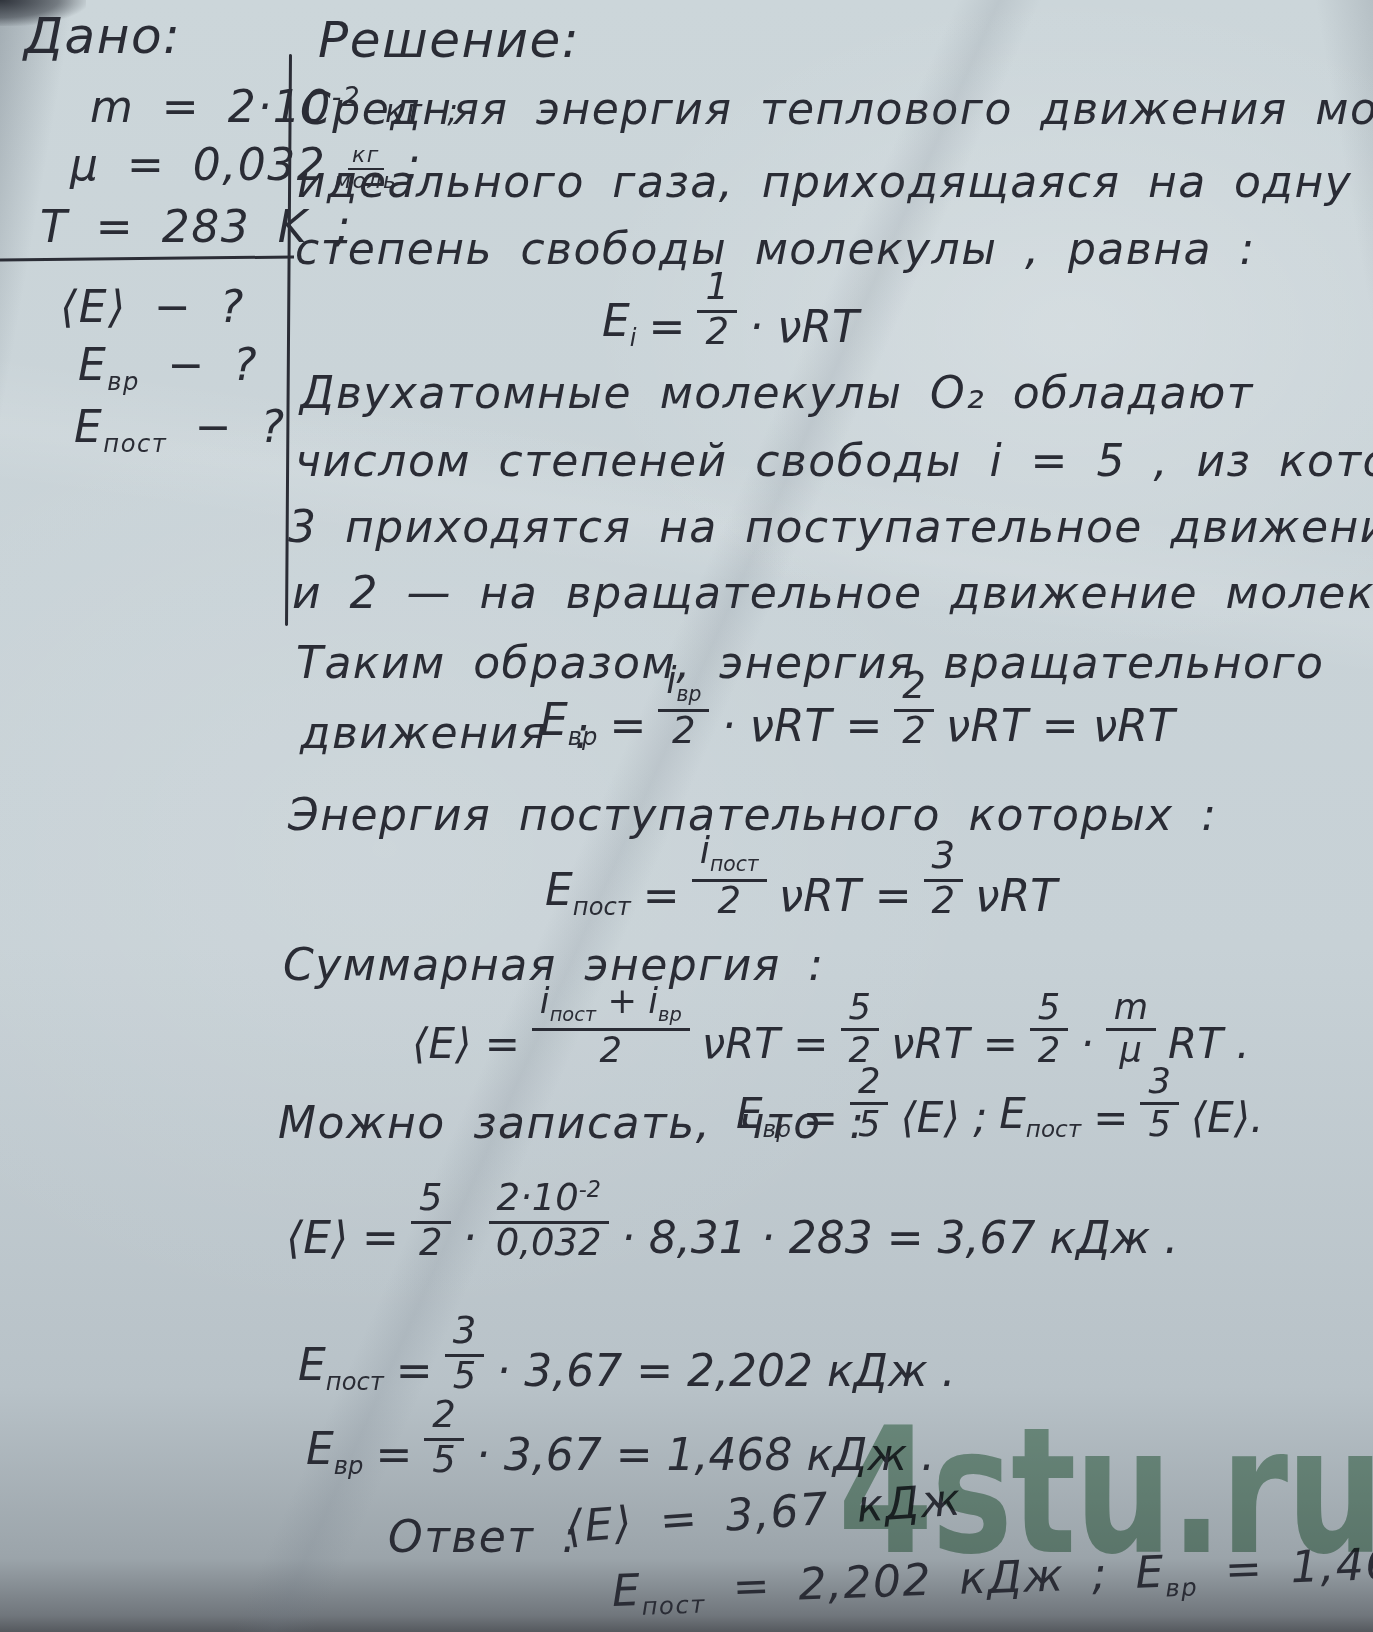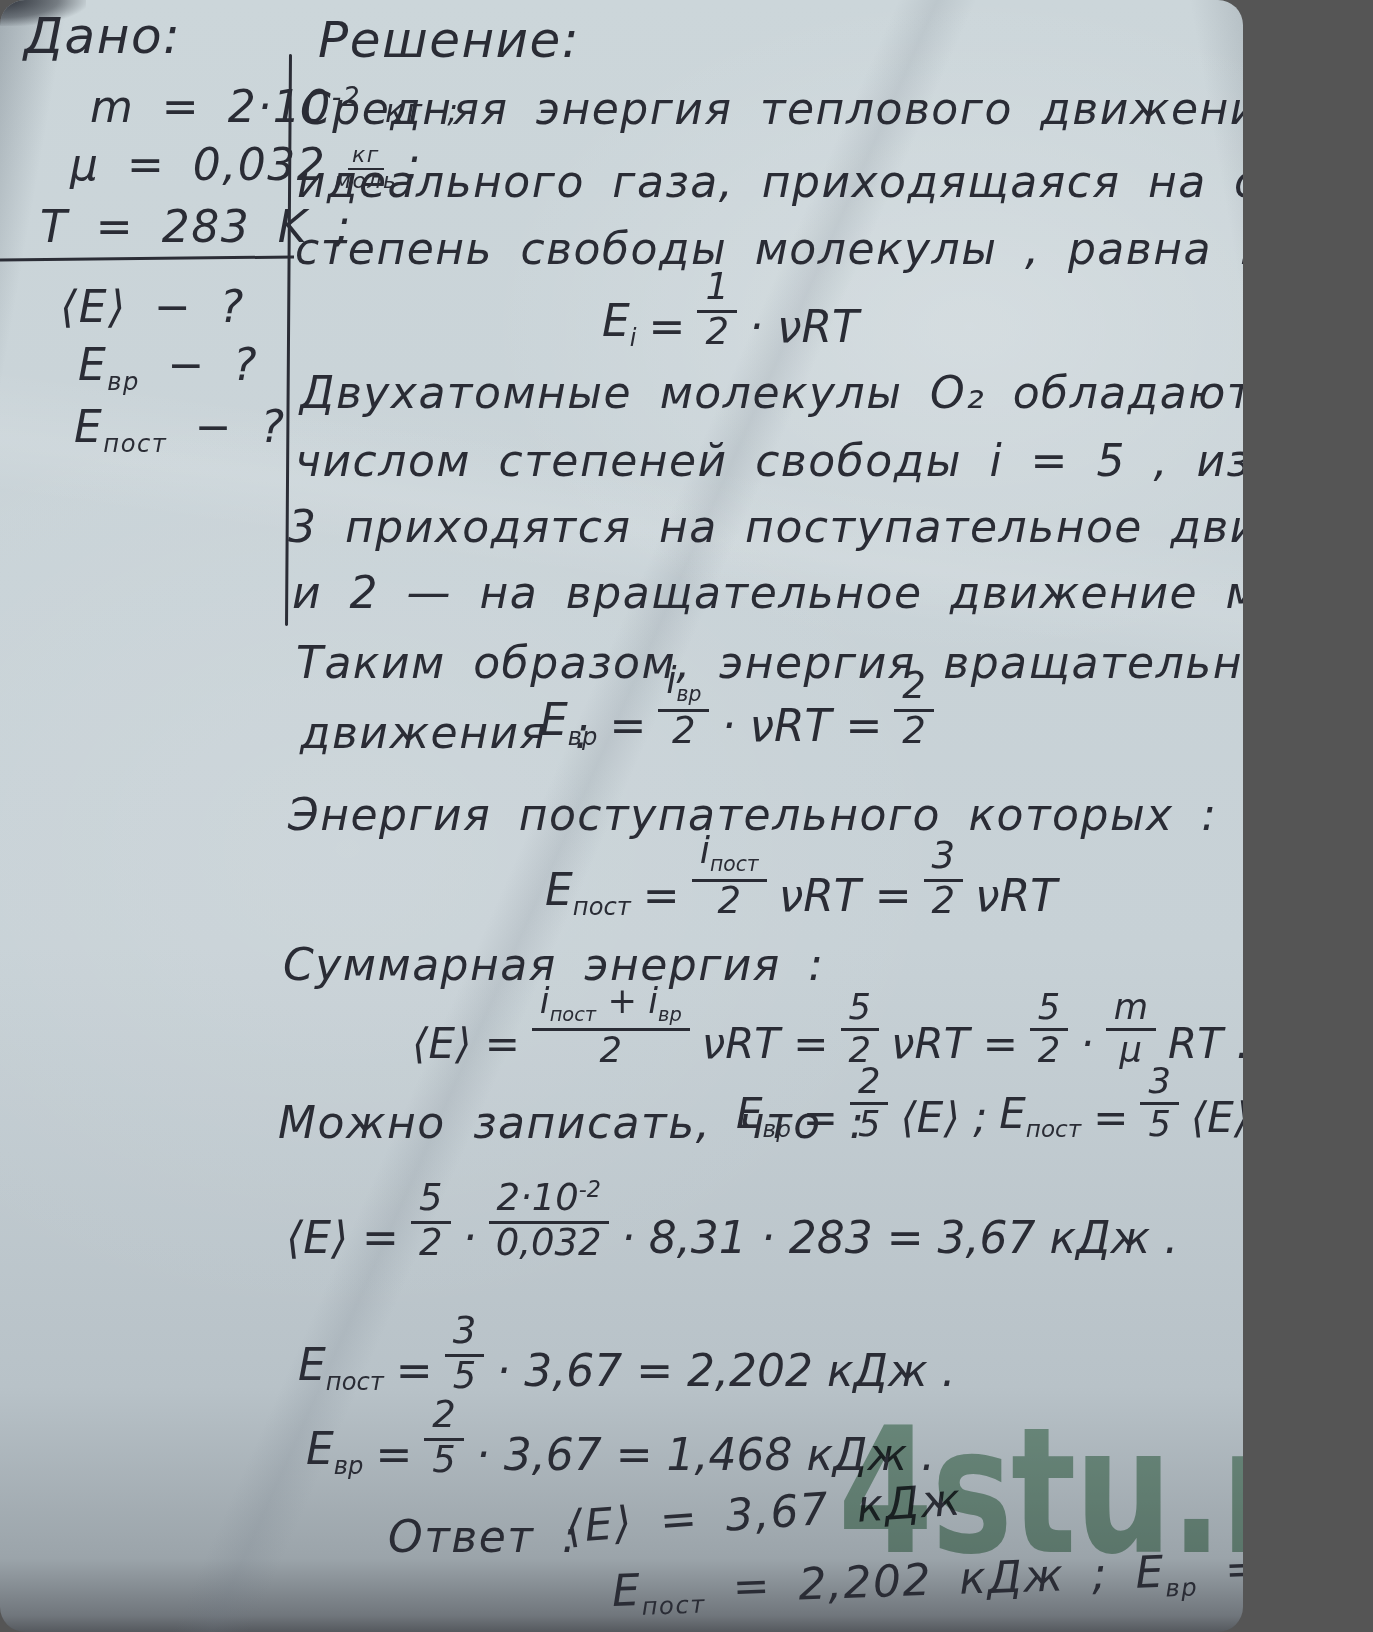--- a/index.html
+++ b/index.html
@@ -1,25 +1,24 @@
 <!DOCTYPE html>
 <html><head>
 <meta charset="utf-8">
 <style>
   html,body{margin:0;padding:0;background:#555;}
   .paper{
-    position:relative;width:1243px;height:1632px;overflow:hidden;
+    position:relative;width:1373px;height:1632px;overflow:hidden;
     font-family:"DejaVu Sans",sans-serif;color:#2a2c35;
     background:
       radial-gradient(ellipse 700px 480px at 78% 20%, rgba(255,255,255,.20), transparent 70%),
       radial-gradient(ellipse 900px 700px at 28% 52%, rgba(255,255,255,.10), transparent 70%),
       linear-gradient(100deg, rgba(64,74,86,.30) 0%, transparent 4.5%),
       linear-gradient(260deg, rgba(64,74,86,.16) 0%, transparent 3.5%),
       linear-gradient(to bottom, #ccd6da 0%, #c7d1d6 58%, #b8c2c8 85%, #9ba4aa 95.5%, #70767c 99%, #55595e 100%);
-    border-radius: 25px;
   }
   .crease{position:absolute;left:0;top:0;width:100%;height:100%;pointer-events:none;}
   .c1{background:linear-gradient(114deg, transparent 45.6%, rgba(110,120,132,.16) 47.6%, transparent 49.6%);}
   .c2{background:linear-gradient(8deg, transparent 63%, rgba(255,255,255,.10) 66%, transparent 70%);}
   .corner-mark{position:absolute;left:0;top:0;width:86px;height:26px;
     background:radial-gradient(ellipse at 0 0, rgba(38,42,50,.92), rgba(38,42,50,.5) 48%, transparent 74%);}
   .hw{position:absolute;font-size:44px;font-style:italic;letter-spacing:1.5px;word-spacing:12px;
       white-space:nowrap;line-height:1.15;}
   .t48{font-size:50px;}
   .fm{position:absolute;display:flex;align-items:flex-end;gap:12px;font-size:44px;font-style:italic;
@@ -109,20 +108,21 @@
     <span>=</span>
     <span class="frac">
         <span class="num"><span>i</span><sub>вр</sub></span>
         <span class="den">2</span>
       </span>
     <span>· νRT =</span>
     <span class="frac">
         <span class="num">2</span>
         <span class="den">2</span>
       </span>
+    <span>νRT = νRT</span>
   </div>
 
   <div class="hw" style="left:288px;top:790px">Энергия поступательного которых :</div>
 
   <div class="fm" style="left:545px;top:832px">
     <span><span>E</span><sub>пост</sub></span>
     <span>=</span>
     <span class="frac">
         <span class="num"><span>i</span><sub>пост</sub></span>
         <span class="den">2</span>

